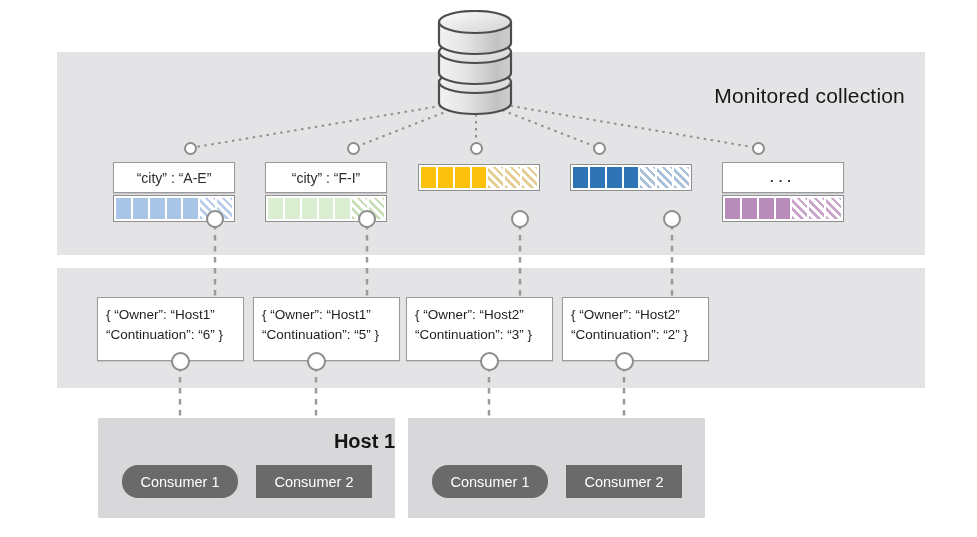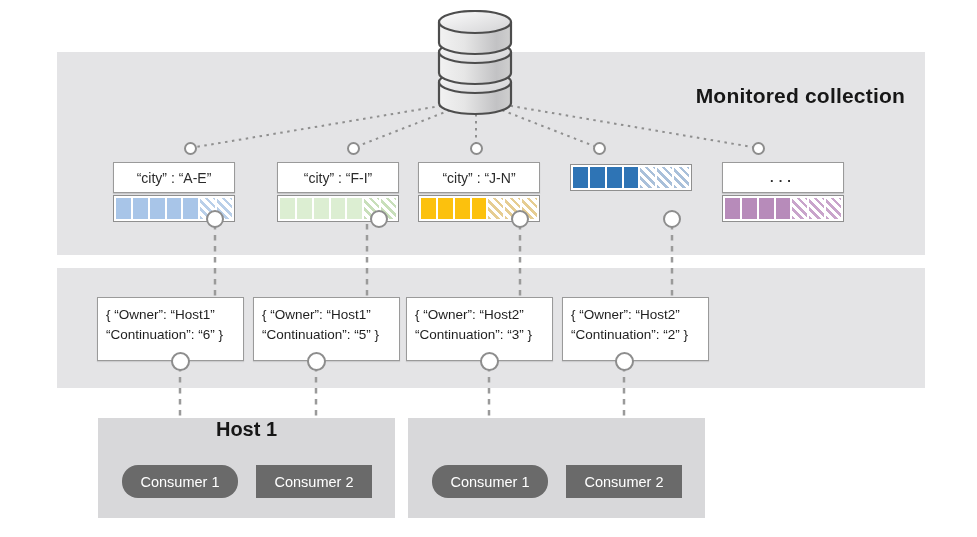--- a/index.html
+++ b/index.html
@@ -5,21 +5,21 @@
   html,body{margin:0;padding:0;background:#ffffff;}
   .page{
     position:relative;width:977px;height:537px;background:#ffffff;overflow:hidden;
     font-family:"Liberation Sans","DejaVu Sans",sans-serif;
   }
   .band{position:absolute;left:57px;width:868px;background:#e4e4e6;z-index:0;}
   .band-monitored{top:52px;height:203px;}
   .band-lease{top:268px;height:120px;}
   .band-title{
     position:absolute;left:600px;width:305px;text-align:right;
-    font-size:21px;font-weight:bold;color:#171717;z-index:2;letter-spacing:.2px;
+    font-size:21px;font-weight:normal;color:#171717;z-index:2;letter-spacing:.2px;
   }
   .monitored-title{top:84px;}
   .lease-title{top:313px;}
   .connectors{position:absolute;left:0;top:0;z-index:1;}
   .db-icon{position:absolute;left:435px;top:10px;z-index:3;}
 
   .node-circle{
     position:absolute;width:13px;height:13px;border-radius:50%;
     background:#ffffff;border:2px solid #8d8d8d;box-sizing:border-box;z-index:3;
   }
@@ -46,21 +46,21 @@
     box-shadow:0 1px 1px rgba(0,0,0,.10);
   }
   .lease-circle{
     position:absolute;top:352px;width:19px;height:19px;border-radius:50%;
     background:#ffffff;border:2.5px solid #8d8d8d;box-sizing:border-box;z-index:3;
   }
   .host-box{
     position:absolute;top:418px;width:297px;height:100px;background:#d8d8da;z-index:2;
   }
   .host-title{
-    margin-top:0;text-align:center;font-size:20px;font-weight:bold;color:#161616;
+    margin-top:12px;text-align:right;font-size:20px;font-weight:bold;color:#161616;
   }
   .consumer-btn{
     position:absolute;top:47px;width:116px;height:33px;background:#6a6a6a;
     display:flex;align-items:center;justify-content:center;
     color:#ffffff;font-size:14.5px;
   }
   .consumer-btn.c0{left:24px;border-radius:16px;}
   .consumer-btn.c1{left:158px;}
 </style>
 </head>
@@ -134,35 +134,34 @@
           <div class="segment" style="background: rgb(168, 197, 232);"></div>
           <div class="segment" style="background: rgb(168, 197, 232);"></div>
           <div class="segment" style="background: rgb(168, 197, 232);"></div>
           <div class="segment" style="background: rgb(168, 197, 232);"></div>
           <div class="segment" style="background: rgb(168, 197, 232);"></div>
           <div class="segment" style="background: repeating-linear-gradient(45deg, rgb(185, 207, 233) 0px, rgb(185, 207, 233) 2.5px, rgb(255, 255, 255) 2.5px, rgb(255, 255, 255) 6px);"></div>
           <div class="segment" style="background: repeating-linear-gradient(45deg, rgb(185, 207, 233) 0px, rgb(185, 207, 233) 2.5px, rgb(255, 255, 255) 2.5px, rgb(255, 255, 255) 6px);"></div>
         </div>
         <div class="pin-circle"></div>
       </div>
-      <div class="partition" style="left: 265px; margin-left: 12px;">
+      <div class="partition" style="left: 265px;">
         <div class="part-label">“city” : “F-I”</div>
         <div class="part-bar">
           <div class="segment" style="background: rgb(220, 238, 210);"></div>
           <div class="segment" style="background: rgb(220, 238, 210);"></div>
           <div class="segment" style="background: rgb(220, 238, 210);"></div>
           <div class="segment" style="background: rgb(220, 238, 210);"></div>
           <div class="segment" style="background: rgb(220, 238, 210);"></div>
           <div class="segment" style="background: repeating-linear-gradient(45deg, rgb(200, 223, 186) 0px, rgb(200, 223, 186) 2.5px, rgb(255, 255, 255) 2.5px, rgb(255, 255, 255) 6px);"></div>
           <div class="segment" style="background: repeating-linear-gradient(45deg, rgb(200, 223, 186) 0px, rgb(200, 223, 186) 2.5px, rgb(255, 255, 255) 2.5px, rgb(255, 255, 255) 6px);"></div>
         </div>
         <div class="pin-circle"></div>
       </div>
       <div class="partition" style="left: 418px;">
-        <div class="part-label">“city” : “J-N”</div>
         <div class="part-bar">
           <div class="segment" style="background: rgb(252, 193, 13);"></div>
           <div class="segment" style="background: rgb(252, 193, 13);"></div>
           <div class="segment" style="background: rgb(252, 193, 13);"></div>
           <div class="segment" style="background: rgb(252, 193, 13);"></div>
           <div class="segment" style="background: repeating-linear-gradient(45deg, rgb(230, 205, 146) 0px, rgb(230, 205, 146) 2.5px, rgb(255, 255, 255) 2.5px, rgb(255, 255, 255) 6px);"></div>
           <div class="segment" style="background: repeating-linear-gradient(45deg, rgb(230, 205, 146) 0px, rgb(230, 205, 146) 2.5px, rgb(255, 255, 255) 2.5px, rgb(255, 255, 255) 6px);"></div>
           <div class="segment" style="background: repeating-linear-gradient(45deg, rgb(230, 205, 146) 0px, rgb(230, 205, 146) 2.5px, rgb(255, 255, 255) 2.5px, rgb(255, 255, 255) 6px);"></div>
         </div>
         <div class="pin-circle"></div>

